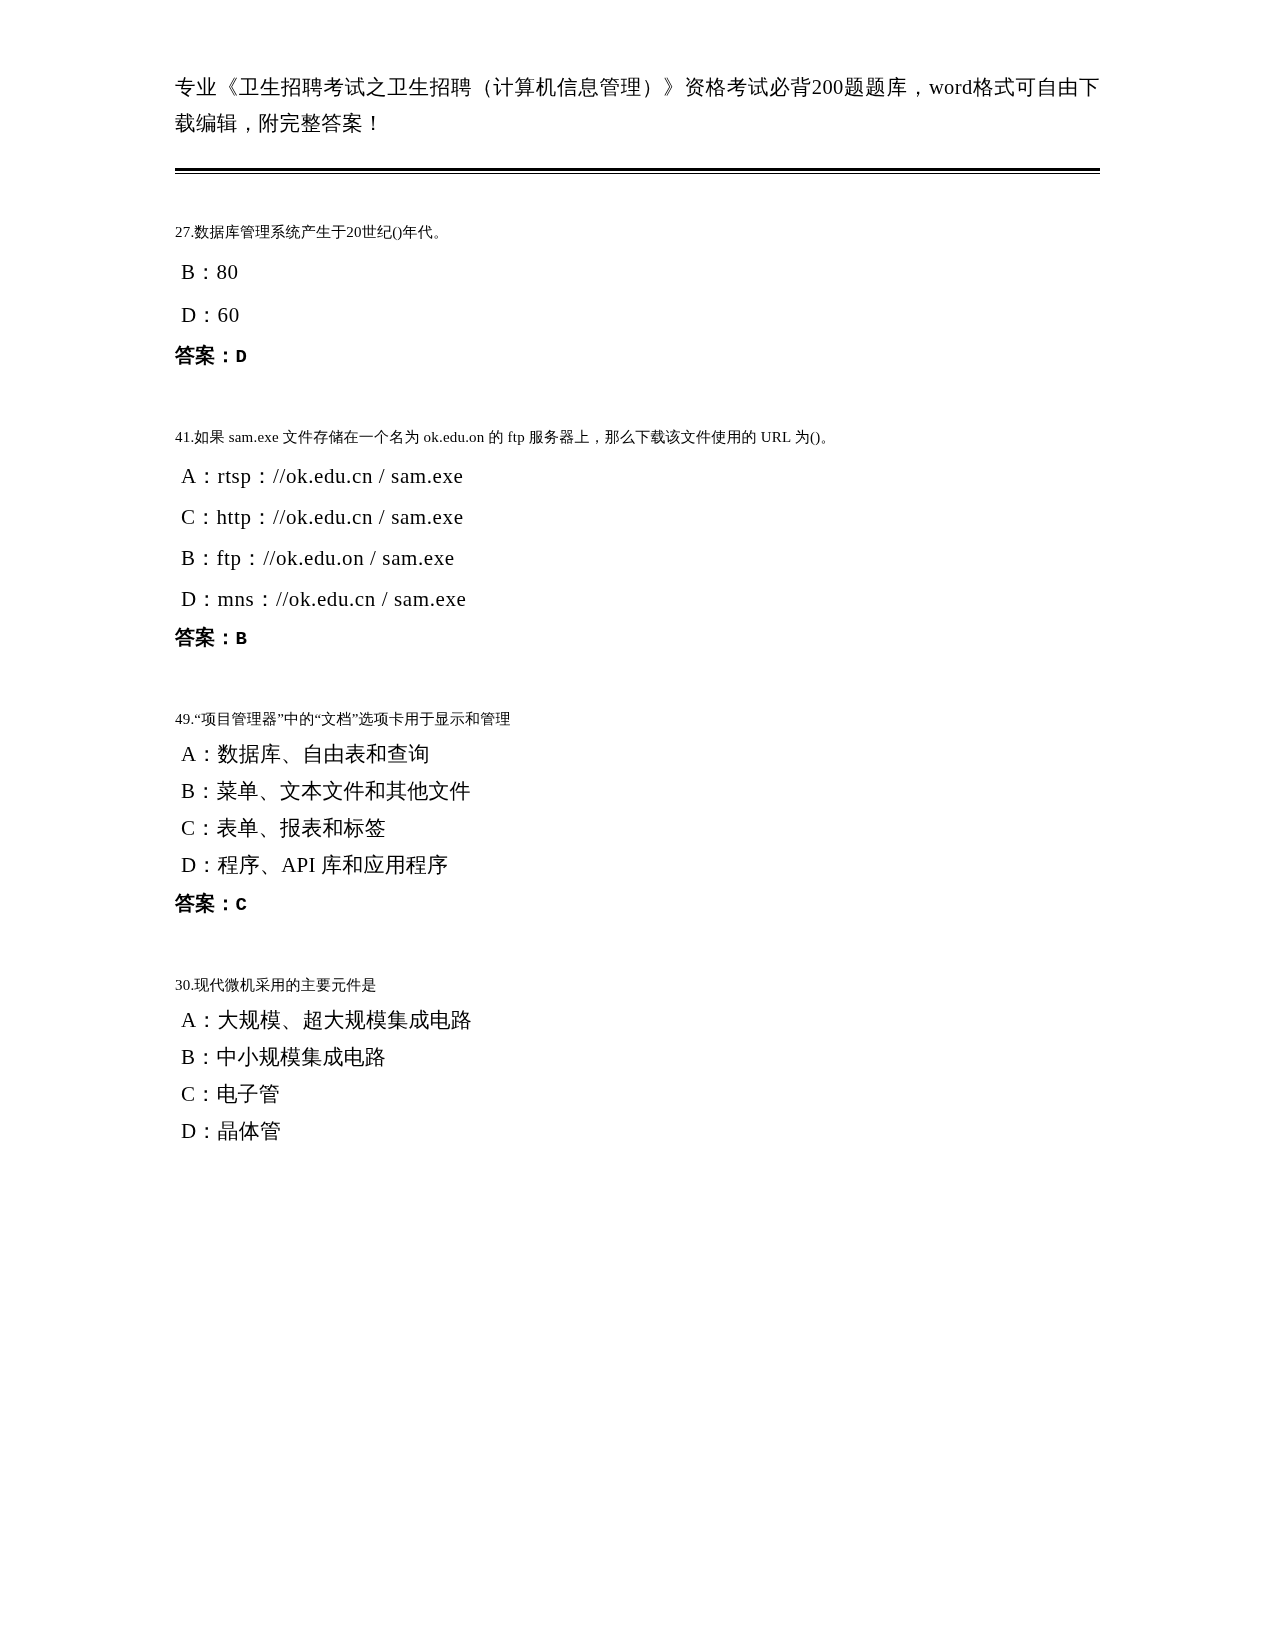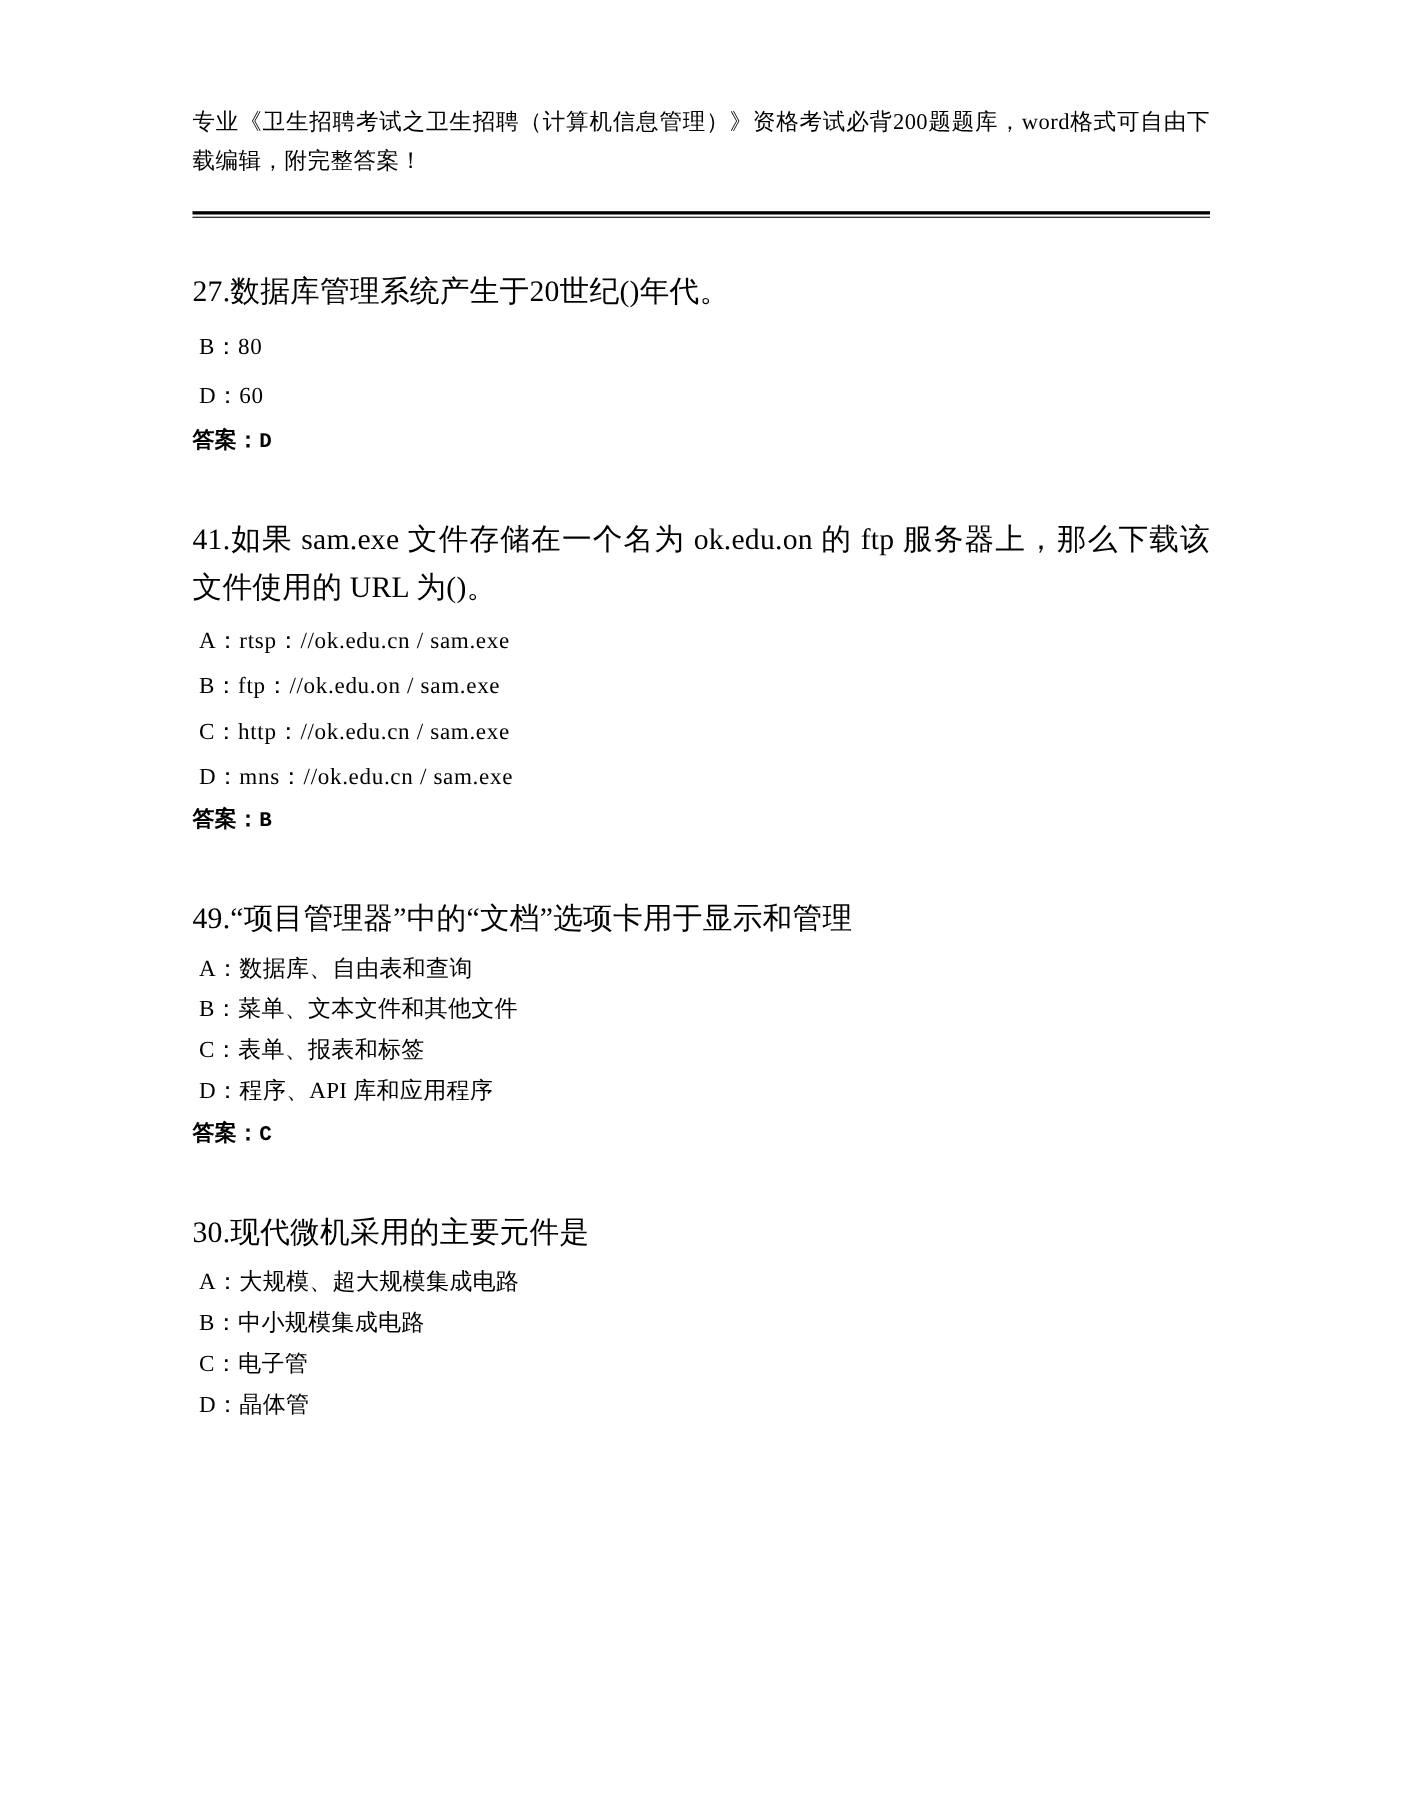--- a/index.html
+++ b/index.html
@@ -10,21 +10,21 @@
   body {
     width: 1275px;
     height: 1650px;
     font-family: "Liberation Serif", "DejaVu Serif", serif;
     color: #000000;
   }
   .page {
     width: 1275px;
     height: 1473px;
     box-sizing: border-box;
-    padding: 94px 175px 0 175px;
+    padding: 70px 175px 0 175px;
     position: relative;
   }
   .header {
     font-size: 20.5px;
     line-height: 1.75;
     letter-spacing: 0.4px;
     text-align: justify;
     margin: 0;
   }
   .header-rule {
@@ -37,21 +37,21 @@
     padding: 0;
     background: transparent;
   }
   .questions {
     margin-top: 46px;
   }
   .qblock {
     margin-bottom: 56px;
   }
   .qstem {
-    font-size: 27px;
+    font-size: 15px;
     line-height: 1.62;
     text-align: justify;
     margin: 16px 0 6px 0;
     letter-spacing: 0.2px;
   }
   .opt {
     font-size: 21px;
     line-height: 1.58;
     margin: 0 0 4px 0;
     padding-left: 6px;
@@ -95,22 +95,22 @@
     <div class="qblock q1">
       <p class="qstem">27.数据库管理系统产生于20世纪()年代。</p>
       <p class="opt"><span class="lab">B：</span><span class="mono-ish">80</span></p>
       <p class="opt"><span class="lab">D：</span><span class="mono-ish">60</span></p>
       <p class="ans"><span>答案：</span><span class="ansval">D</span></p>
     </div>
 
     <div class="qblock q2">
       <p class="qstem">41.如果 sam.exe 文件存储在一个名为 ok.edu.on 的 ftp 服务器上，那么下载该文件使用的 URL 为()。</p>
       <p class="opt"><span class="lab">A：</span><span class="mono-ish">rtsp：//ok.edu.cn / sam.exe</span></p>
+      <p class="opt"><span class="lab">C：</span><span class="mono-ish">http：//ok.edu.cn / sam.exe</span></p>
       <p class="opt"><span class="lab">B：</span><span class="mono-ish">ftp：//ok.edu.on / sam.exe</span></p>
-      <p class="opt"><span class="lab">C：</span><span class="mono-ish">http：//ok.edu.cn / sam.exe</span></p>
       <p class="opt"><span class="lab">D：</span><span class="mono-ish">mns：//ok.edu.cn / sam.exe</span></p>
       <p class="ans"><span>答案：</span><span class="ansval">B</span></p>
     </div>
 
     <div class="qblock">
       <p class="qstem">49.“项目管理器”中的“文档”选项卡用于显示和管理</p>
       <p class="opt"><span class="lab">A：</span><span>数据库、自由表和查询</span></p>
       <p class="opt"><span class="lab">B：</span><span>菜单、文本文件和其他文件</span></p>
       <p class="opt"><span class="lab">C：</span><span>表单、报表和标签</span></p>
       <p class="opt"><span class="lab">D：</span><span>程序、API 库和应用程序</span></p>

